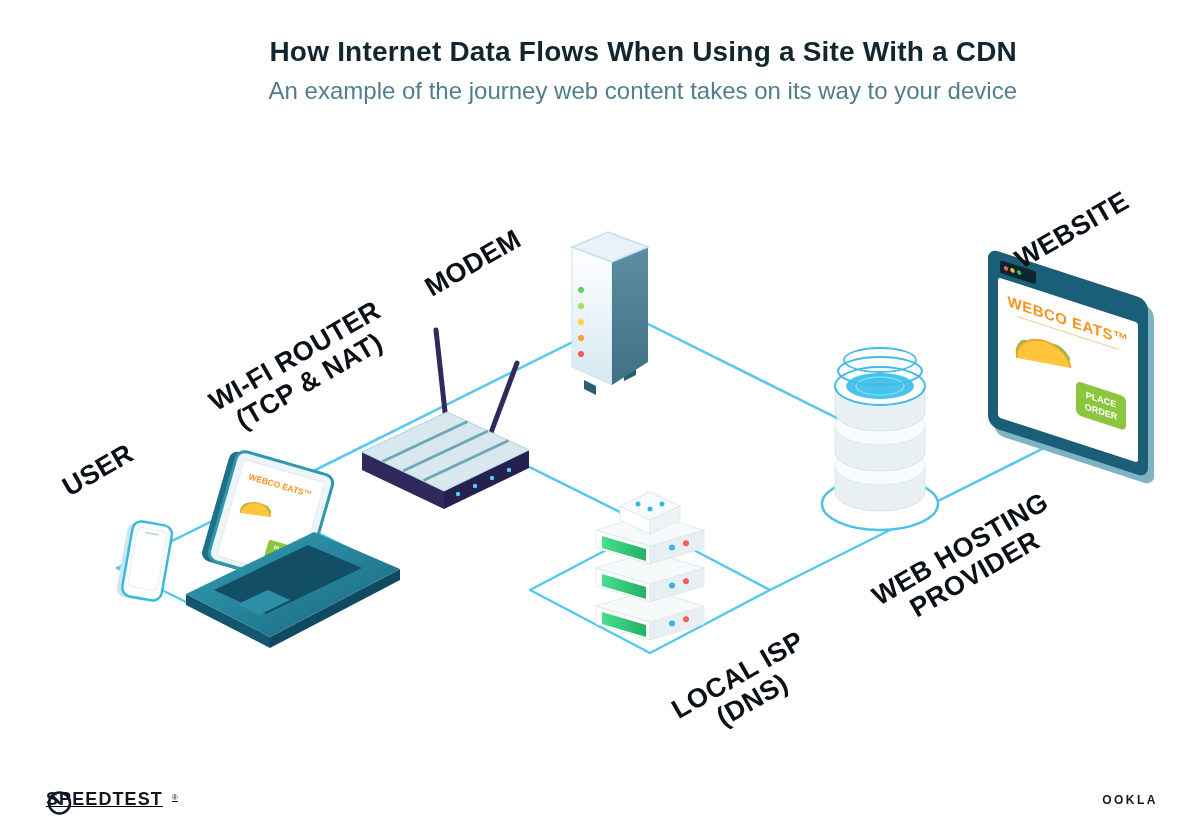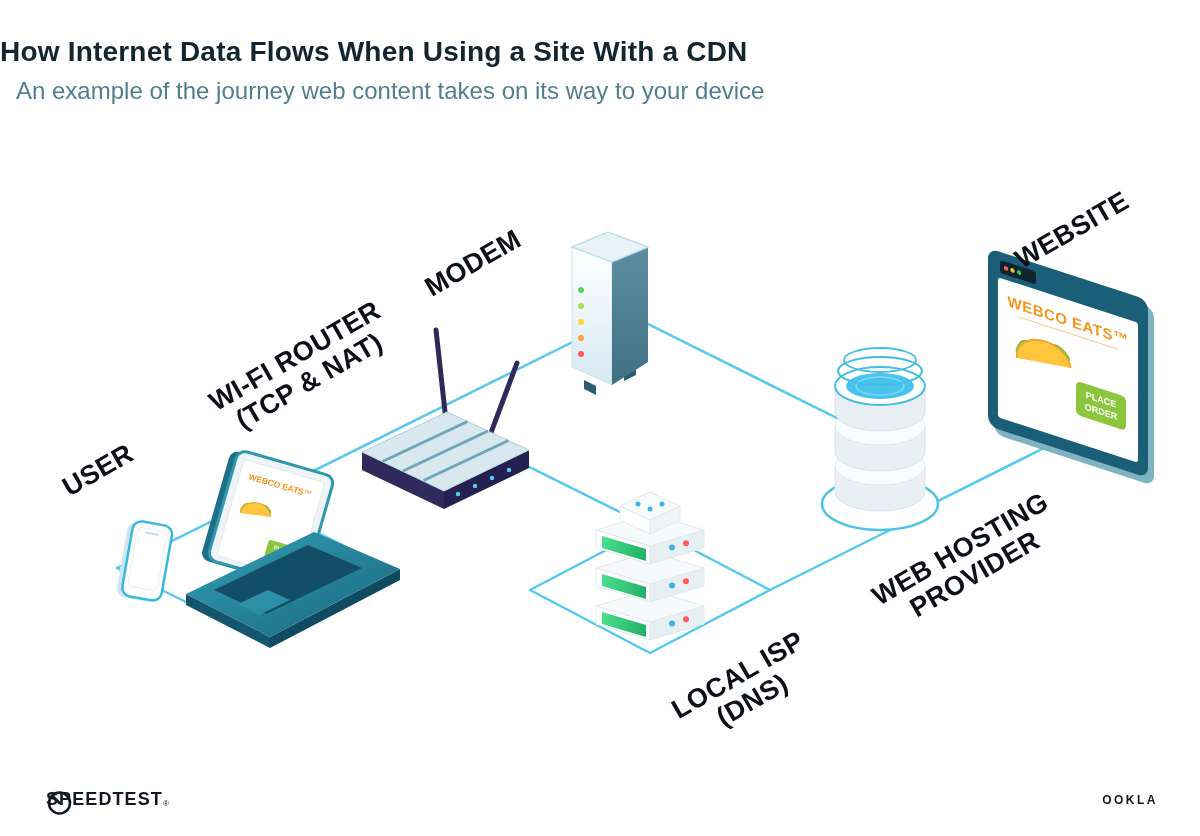--- a/index.html
+++ b/index.html
@@ -1,27 +1,27 @@
 <!DOCTYPE html>
 <html><head>
 <meta charset="utf-8">
 <style>
   html,body{margin:0;padding:0;background:#ffffff;}
   body{font-family:"Liberation Sans",sans-serif;}
   .canvas{position:relative;width:1200px;height:836px;background:#ffffff;overflow:hidden;}
   svg{position:absolute;left:0;top:0;}
   svg text{font-family:"Liberation Sans",sans-serif;}
-  .hdr{position:absolute;top:36px;left:0;width:1017px;text-align:left;z-index:3;}
+  .hdr{position:absolute;top:36px;left:0;width:1017px;text-align:right;z-index:3;}
   .hdr h1{margin:0;font-size:28px;font-weight:700;color:#132630;letter-spacing:.2px;}
   .hdr p{margin:9px 0 4px 0;font-size:24px;font-weight:400;color:#517e8d;padding-left:16px;}
   .iso-label{position:absolute;z-index:3;font-weight:700;color:#0b1016;text-align:center;
              line-height:1.06;font-size:27px;letter-spacing:.4px;white-space:nowrap;
              transform:rotate(-30deg);}
   .iso-label span{display:block;}
-  .footer-left{position:absolute;left:46px;top:789px;display:flex;align-items:flex-end;z-index:3;}
+  .footer-left{position:absolute;left:46px;top:789px;display:flex;align-items:center;gap:9px;z-index:3;text-decoration:underline;}
   .footer-left .st-text{font-size:18px;font-weight:800;letter-spacing:1.1px;color:#121822;}
   .footer-left sup{font-size:8px;font-weight:400;color:#121822;vertical-align:top;position:relative;top:-2px;}
   .footer-right{position:absolute;right:42px;top:793px;z-index:3;font-size:12px;font-weight:700;
                 letter-spacing:2.5px;color:#121822;}
 </style>
 </head>
 <body>
 
 <div class="canvas">
 

